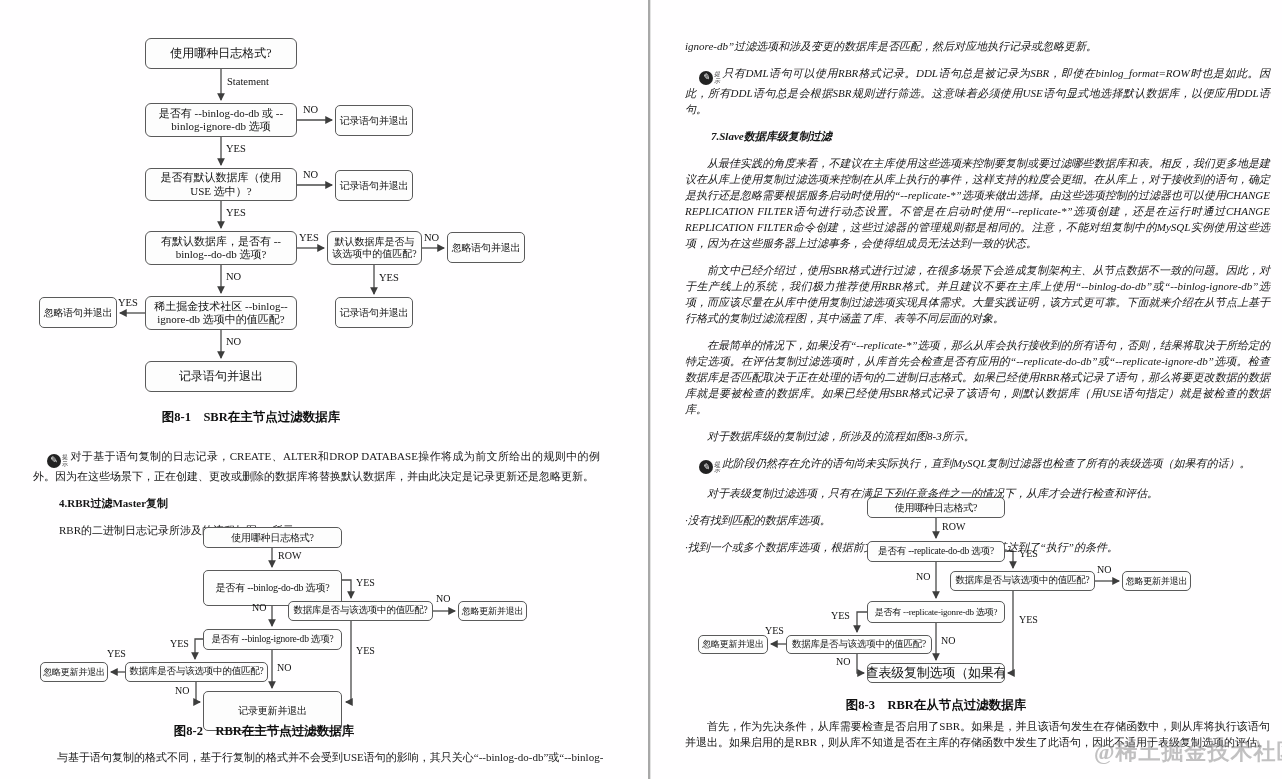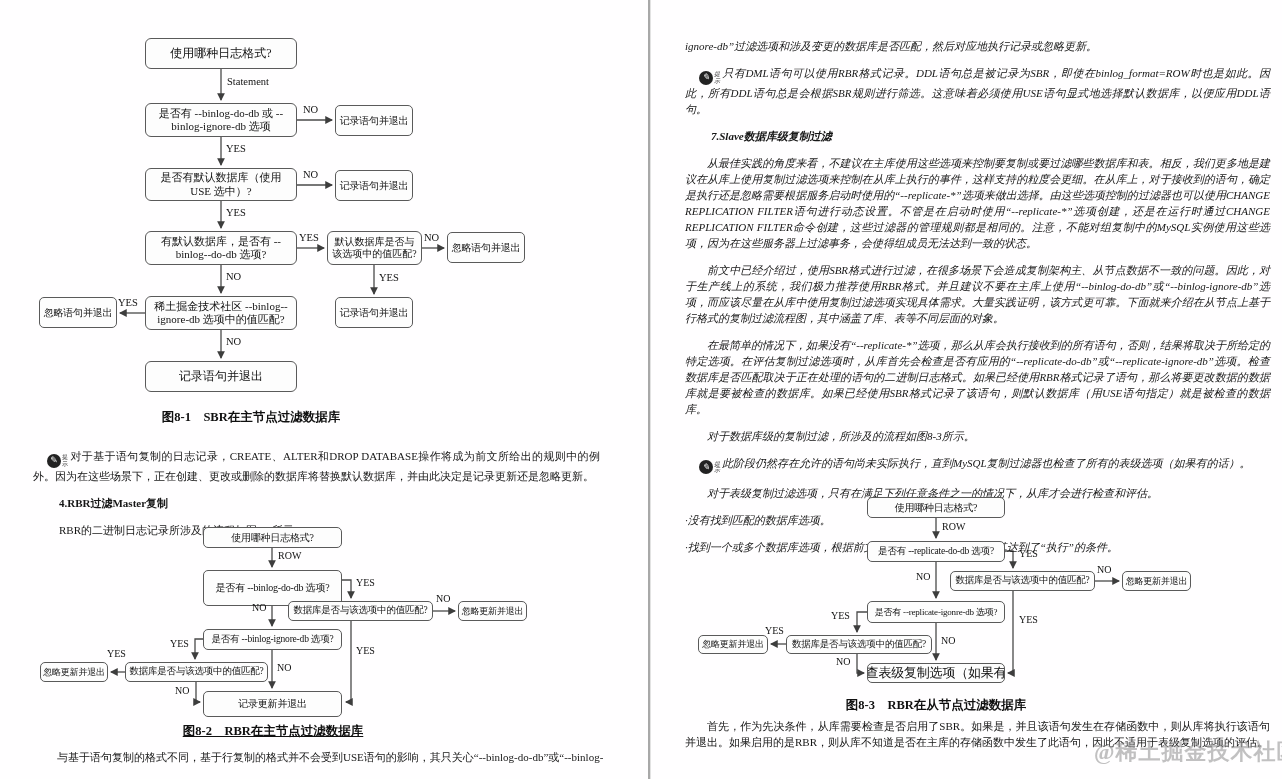--- a/index.html
+++ b/index.html
@@ -119,33 +119,33 @@
     <p class="para indent" style="padding-left:4px;">RBR的二进制日志记录所涉及的流程如图8-2所示。</p>
   </div>
 
   <div class="fc-node xs" style="left:203px;top:527px;width:139px;height:21px;">使用哪种日志格式?</div>
   <div class="fc-node xs" style="left:203px;top:570px;width:139px;height:36px;">是否有 --binlog-do-db 选项?</div>
   <div class="fc-node xs" style="left:288px;top:601px;width:145px;height:20px;font-size:9.5px;">数据库是否与该选项中的值匹配?</div>
   <div class="fc-node xs" style="left:458px;top:601px;width:69px;height:20px;font-size:9px;">忽略更新并退出</div>
   <div class="fc-node xs" style="left:203px;top:629px;width:139px;height:21px;font-size:9.5px;">是否有 --binlog-ignore-db 选项?</div>
   <div class="fc-node xs" style="left:125px;top:662px;width:143px;height:20px;font-size:9.5px;">数据库是否与该选项中的值匹配?</div>
   <div class="fc-node xs" style="left:40px;top:662px;width:68px;height:20px;font-size:9px;">忽略更新并退出</div>
-  <div class="fc-node xs" style="left:203px;top:691px;width:139px;height:26px;">记录更新并退出</div>
+  <div class="fc-node xs" style="left:203px;top:691px;width:139px;height:40px;">记录更新并退出</div>
 
   <span class="edge-label sm" style="left:278px;top:550px;">ROW</span>
   <span class="edge-label sm" style="left:356px;top:577px;">YES</span>
   <span class="edge-label sm" style="left:436px;top:593px;">NO</span>
   <span class="edge-label sm" style="left:356px;top:645px;">YES</span>
   <span class="edge-label sm" style="left:252px;top:602px;">NO</span>
   <span class="edge-label sm" style="left:170px;top:638px;">YES</span>
   <span class="edge-label sm" style="left:107px;top:648px;">YES</span>
   <span class="edge-label sm" style="left:175px;top:685px;">NO</span>
   <span class="edge-label sm" style="left:277px;top:662px;">NO</span>
 
-  <div class="caption" style="left:123px;top:723px;width:300px;text-decoration:underline;">图8-2　RBR在主节点过滤数据库</div>
+  <div class="caption" style="left:114px;top:723px;width:300px;">图8-2　RBR在主节点过滤数据库</div>
 
   <div class="abs para indent clip1" style="left:35px;top:749px;width:570px;">与基于语句复制的格式不同，基于行复制的格式并不会受到USE语句的影响，其只关心“--binlog-do-db”或“--binlog-</div>
 
   <div class="right-col">
     <p class="para mb8">ignore-db”过滤选项和涉及变更的数据库是否匹配，然后对应地执行记录或忽略更新。</p>
     <p class="para mb5"><span class="tip-icon first">
           <span class="tip-circle">✎</span>
           <span class="tip-chars">
             <span>提</span>
             <span>示</span>

